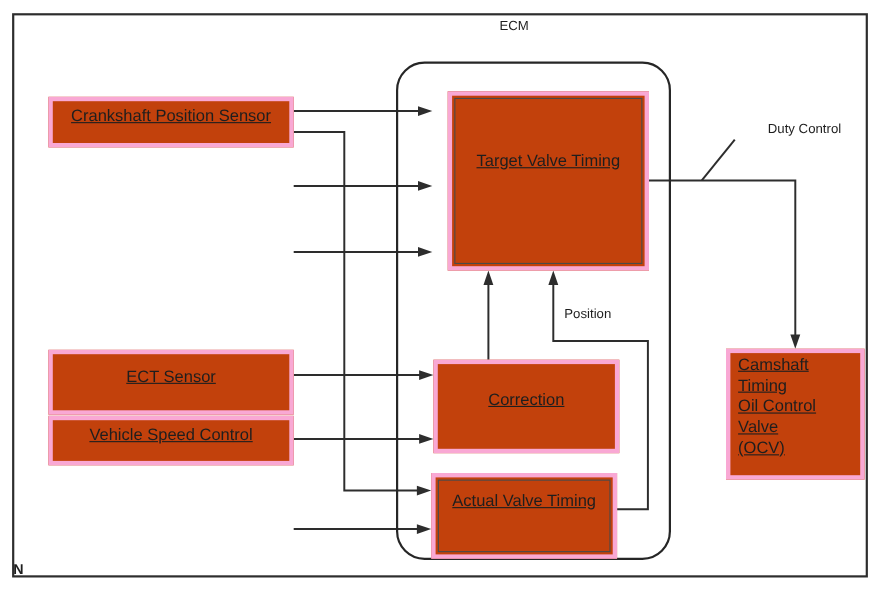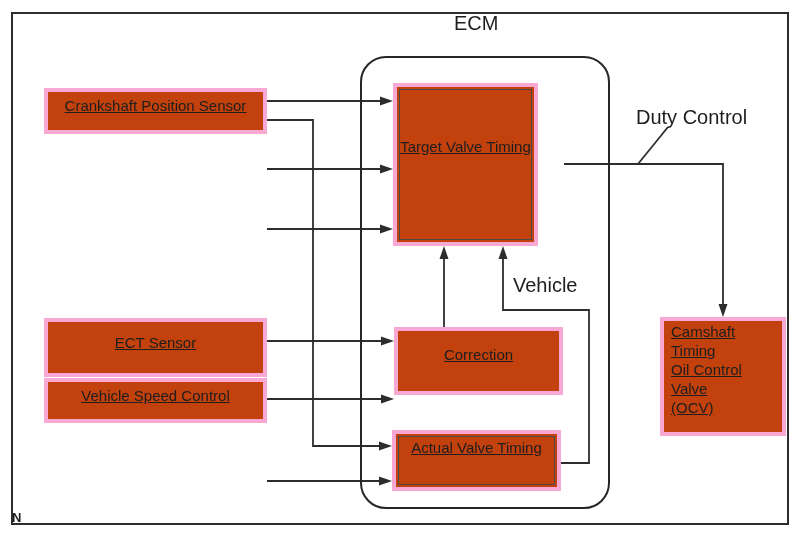--- a/index.html
+++ b/index.html
@@ -44,21 +44,21 @@
     text-decoration: underline;
   }
   .node .inner2 {
     position: absolute;
     inset: 2px;
     border: 1px solid #4a4a4a;
     pointer-events: none;
   }
   .lbl {
     position: absolute;
-    font-size: 20px;
+    font-size: 12px;
     line-height: 18px;
     white-space: nowrap;
   }
   .ecm-rect {
     position: absolute;
     left: 360px;
     top: 56px;
     width: 250px;
     height: 453px;
     border: 2.5px solid #262626;
@@ -68,42 +68,42 @@
   
   .in-box { left: 44px; width: 223px; height: 46px; padding-bottom: 10px; }
   #box-crankshaft { top: 88px; }
   #box-maf       { top: 146px; }
   #box-throttle  { top: 207px; }
   #box-ect       { top: 318px; height: 59px; }
   #box-vss       { top: 378px; height: 45px; }
   #box-camshaft  { top: 458px; height: 45px; }
 
   #box-target {
-    left: 393px; top: 83px; width: 145px; height: 163px;
+    left: 407px; top: 83px; width: 183px; height: 163px;
     padding-bottom: 36px;
   }
   #box-correction {
-    left: 394px; top: 327px; width: 169px; height: 68px;
+    left: 394px; top: 327px; width: 169px; height: 85px;
     padding-bottom: 12px;
   }
   #box-actual {
-    left: 392px; top: 430px; width: 169px; height: 61px;
+    left: 392px; top: 430px; width: 169px; height: 78px;
     padding-bottom: 26px;
   }
   #box-ocv {
     left: 660px; top: 317px; width: 126px; height: 119px;
     align-items: flex-start;
     justify-content: flex-start;
     text-align: left;
     font-size: 15px;
     line-height: 19px;
     padding: 1px 0 0 7px;
   }
   #lbl-ecm     { left: 454px; top: 14px; }
-  #lbl-duty    { left: 636px; top: 108px; }
+  #lbl-duty    { left: 698px; top: 108px; }
   #lbl-feedback{ left: 513px; top: 276px; }
   #lbl-n       { left: 12px;  top: 509px; font-size: 13px; font-weight: bold; }
   svg.wires { position: absolute; left: 0; top: 0; }
 </style>
 </head>
 <body>
 
 <div id="canvas">
   <div id="diagram">
     <div class="frame"></div>
@@ -170,16 +170,16 @@
 
     <div class="node" id="box-ocv">
       <span>
         <span>Camshaft Timing</span><br>
         <span>Oil Control Valve</span><br>
         <span>(OCV)</span>
       </span>
     </div>
 
     <div class="lbl" id="lbl-duty">Duty Control</div>
-    <div class="lbl" id="lbl-feedback">Vehicle</div>
+    <div class="lbl" id="lbl-feedback">Position</div>
     <div class="lbl" id="lbl-n">N</div>
   </div>
 </div>
 
 </body></html>

